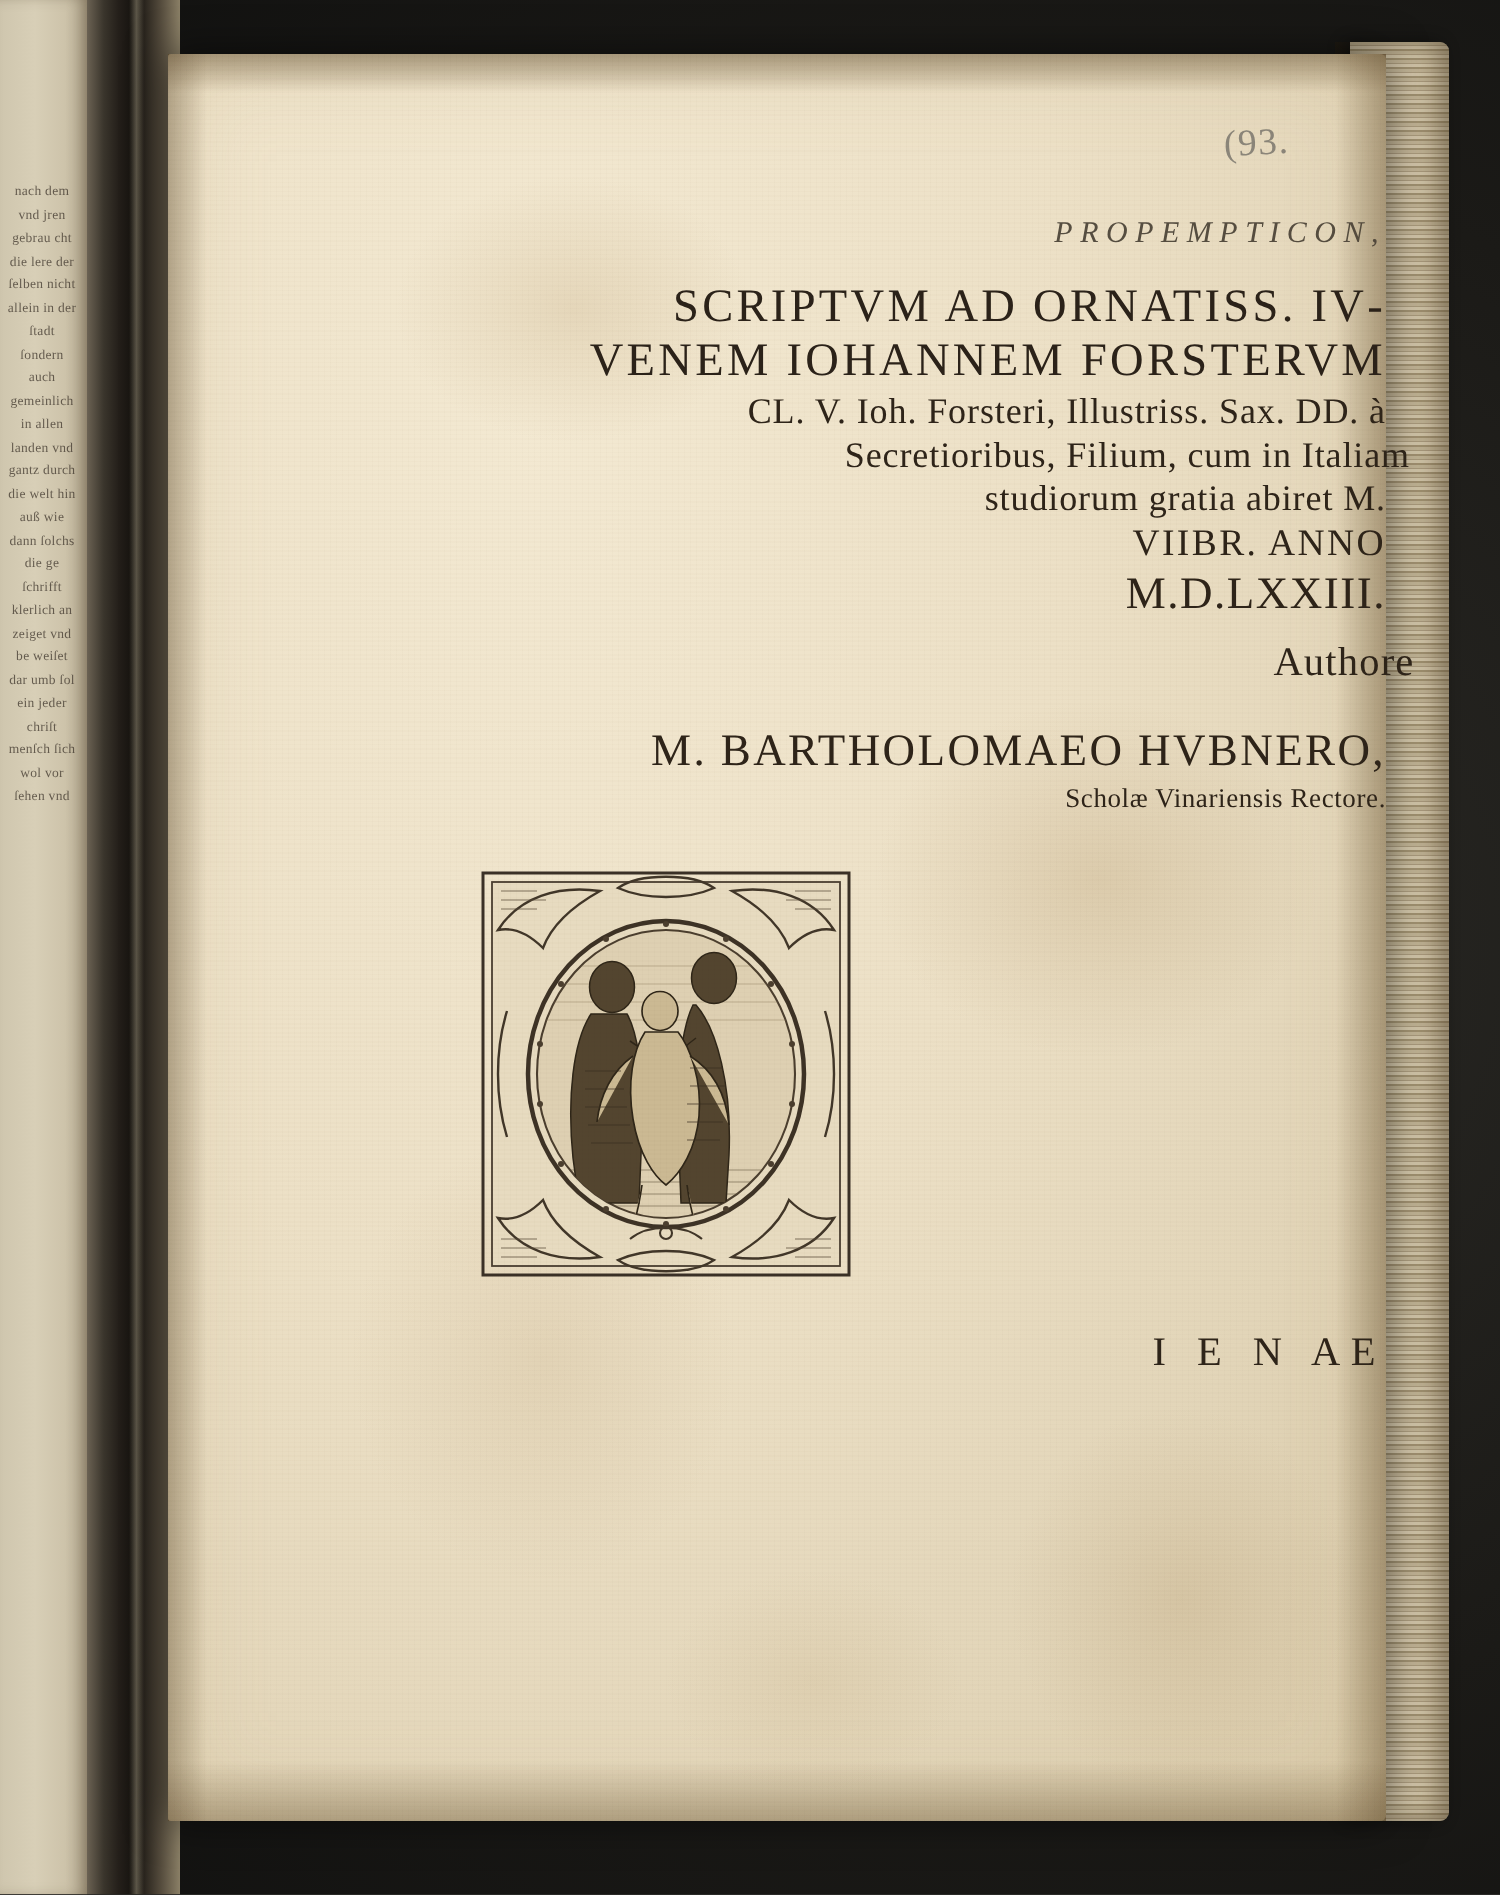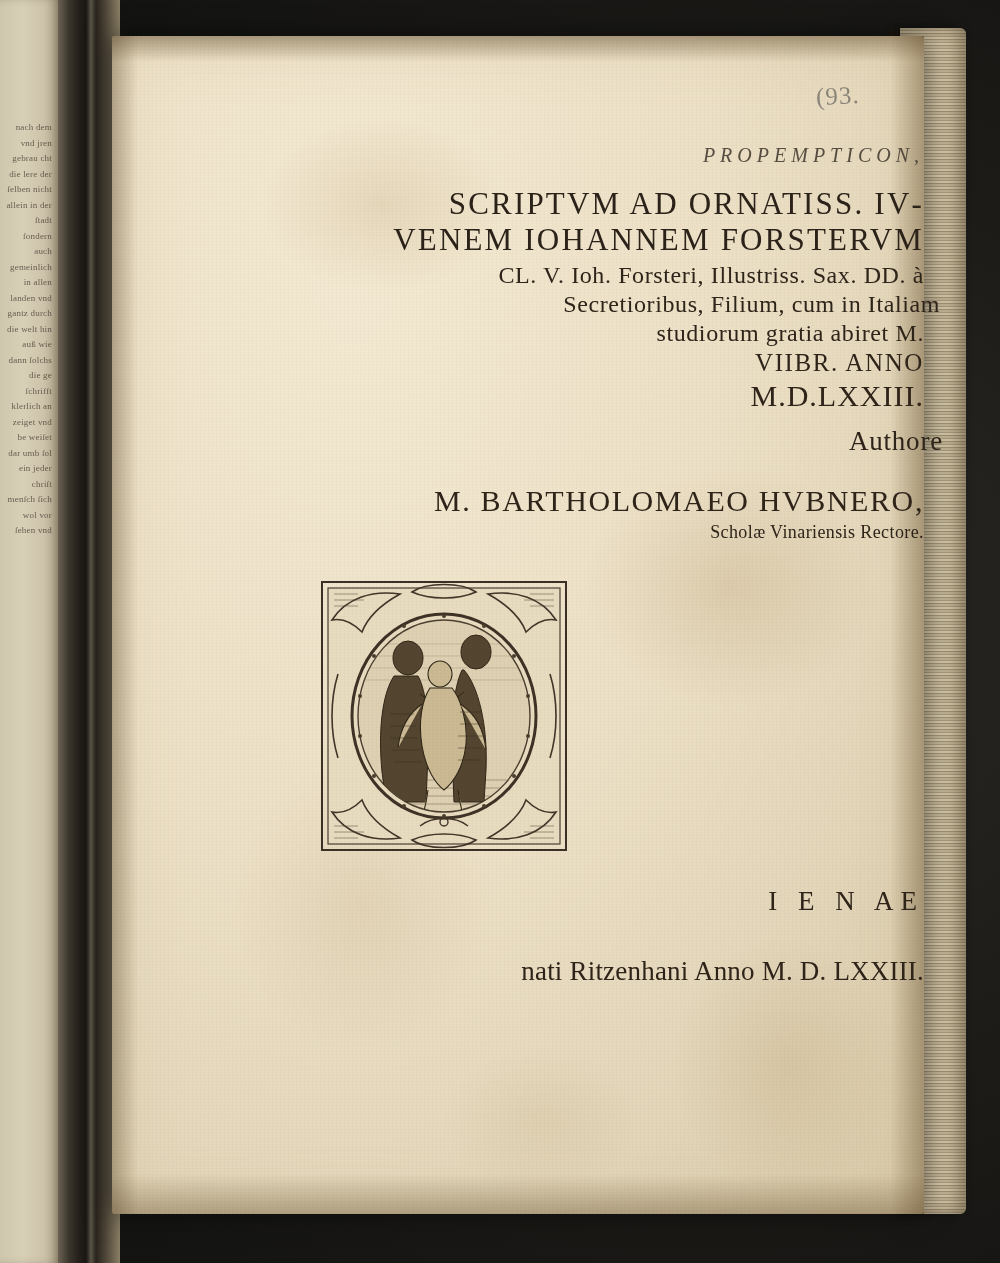--- a/index.html
+++ b/index.html
@@ -35,21 +35,21 @@
   .left-page-text {
     position: absolute;
     left: 4px; top: 120px;
     width: 48px; height: 980px;
     overflow: hidden;
     font-size: 9px;
     line-height: 15.5px;
     color: #3a3128;
     opacity: .72;
     font-family: "Liberation Serif", serif;
-    text-align: right;
+    text-align: center;
     letter-spacing: .2px;
     filter: blur(.2px);
   }
   .gutter {
     position: absolute;
     left: 58px; top: 0;
     width: 62px; height: 1263px;
     background:
       linear-gradient(90deg,
         #6b6253 0%,
@@ -388,19 +388,18 @@
           </g>
 
           <g stroke="#413628" stroke-width="1.4" fill="none">
             <path d="M112,262 C124,252 148,252 160,262"></path>
             <circle cx="136" cy="258" r="4"></circle>
           </g>
         </svg>
       </div>
 
       <div class="block l-ienae ink">I E N AE</div>
-      <div class="block l-imprint2 ink">nati Ritzenhani Anno M. D. LXXIII.</div>
 
     </div>
     <div class="grain"></div>
   </div>
 
 </div>
 
 </body></html>

